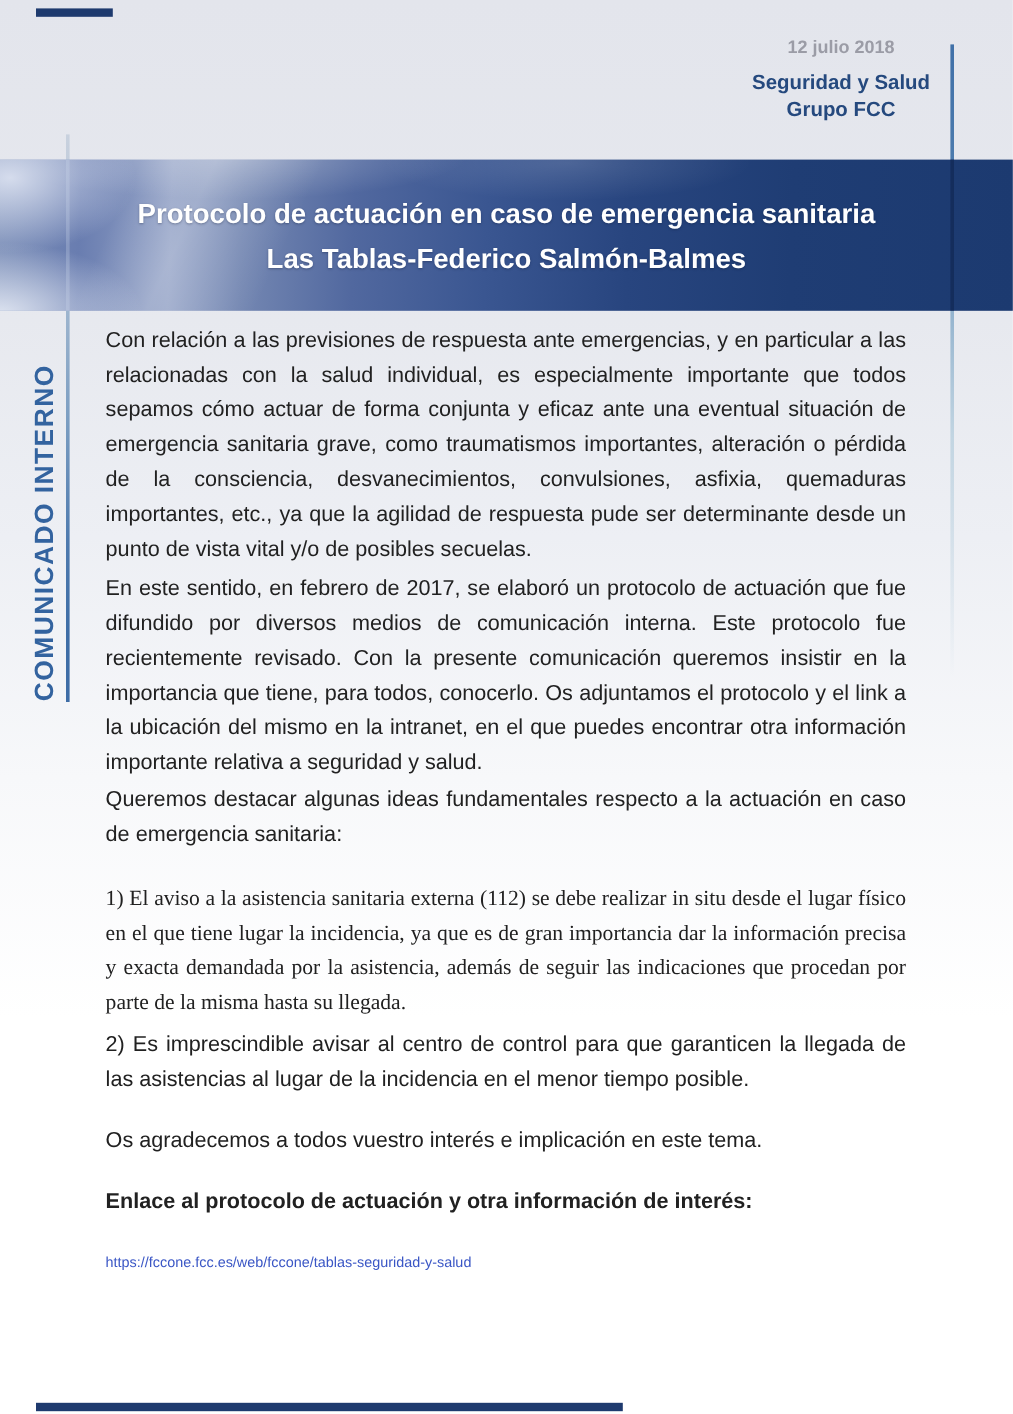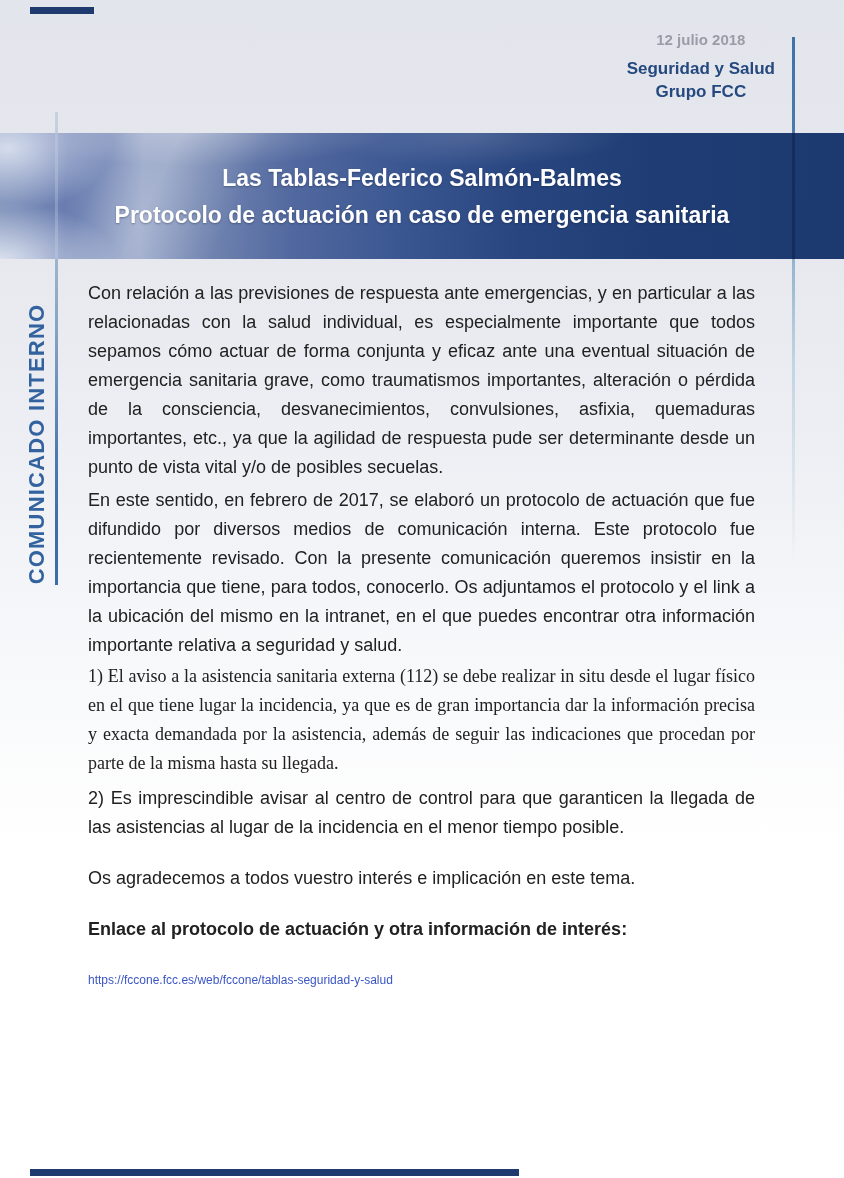--- a/index.html
+++ b/index.html
@@ -76,21 +76,21 @@
   .comunicado{
     position:absolute;left:37px;top:444px;z-index:2;
     transform:translate(-50%,-50%) rotate(-90deg);
     white-space:nowrap;
     font-size:22px;font-weight:bold;letter-spacing:1.2px;
     color:#33639f;
   }
 
   
   .content{
-    position:absolute;left:88px;top:279px;width:667px;z-index:2;
+    position:absolute;left:88px;top:269px;width:667px;z-index:2;
     font-size:18px;line-height:29px;color:#212121;
   }
   .content p{margin:0;text-align:justify;}
   .p1{margin-bottom:4px !important;}
   .p2{margin-bottom:2px !important;}
   .p3{margin-bottom:24px !important;}
   .p4{margin-bottom:6px !important;font-family:Liberation Serif, serif;}
   .p5{margin-bottom:22px !important;}
   .p6{margin-bottom:14px !important;}
   .p7{margin-bottom:22px !important;text-align:center;}
@@ -109,34 +109,35 @@
   <div class="header-right">
     <div class="header-date">12 julio 2018</div>
     <div class="header-org">Seguridad y Salud</div>
     <div class="header-org">Grupo FCC</div>
   </div>
 
   <div class="rule-right"></div>
 
   <div class="banner">
     <div class="banner-title">
+      <div>Protocolo de actuación en caso de emergencia sanitaria</div>
       <div>Las Tablas-Federico Salmón-Balmes</div>
-      <div>Protocolo de actuación en caso de emergencia sanitaria</div>
     </div>
   </div>
 
   <div class="rule-right-banner-seg"></div>
   <div class="rule-left"></div>
   <div class="rule-left-banner-seg"></div>
 
   <div class="comunicado">COMUNICADO INTERNO</div>
 
   <div class="content">
     <p class="p1">Con relación a las previsiones de respuesta ante emergencias, y en particular a las relacionadas con la salud individual, es especialmente importante que todos sepamos cómo actuar de forma conjunta y eficaz ante una eventual situación de emergencia sanitaria grave, como traumatismos importantes, alteración o pérdida de la consciencia, desvanecimientos, convulsiones, asfixia, quemaduras importantes, etc., ya que la agilidad de respuesta pude ser determinante desde un punto de vista vital y/o de posibles secuelas.</p>
     <p class="p2">En este sentido, en febrero de 2017, se elaboró un protocolo de actuación que fue difundido por diversos medios de comunicación interna. Este protocolo fue recientemente revisado. Con la presente comunicación queremos insistir en la importancia que tiene, para todos, conocerlo. Os adjuntamos el protocolo y el link a la ubicación del mismo en la intranet, en el que puedes encontrar otra información importante relativa a seguridad y salud.</p>
+    <p class="p3">Queremos destacar algunas ideas fundamentales respecto a la actuación en caso de emergencia sanitaria:</p>
     <p class="p4">1) El aviso a la asistencia sanitaria externa (112) se debe realizar in situ desde el lugar físico en el que tiene lugar la incidencia, ya que es de gran importancia dar la información precisa y exacta demandada por la asistencia, además de seguir las indicaciones que procedan por parte de la misma hasta su llegada.</p>
     <p class="p5">2) Es imprescindible avisar al centro de control para que garanticen la llegada de las asistencias al lugar de la incidencia en el menor tiempo posible.</p>
     <p class="p7">Os agradecemos a todos vuestro interés e implicación en este tema.</p>
     <p class="p8">Enlace al protocolo de actuación y otra información de interés:</p>
     <a class="doc-link" href="#">https://fccone.fcc.es/web/fccone/tablas-seguridad-y-salud</a>
   </div>
 
   <div class="mark-bottom"></div>
 
 </div>

